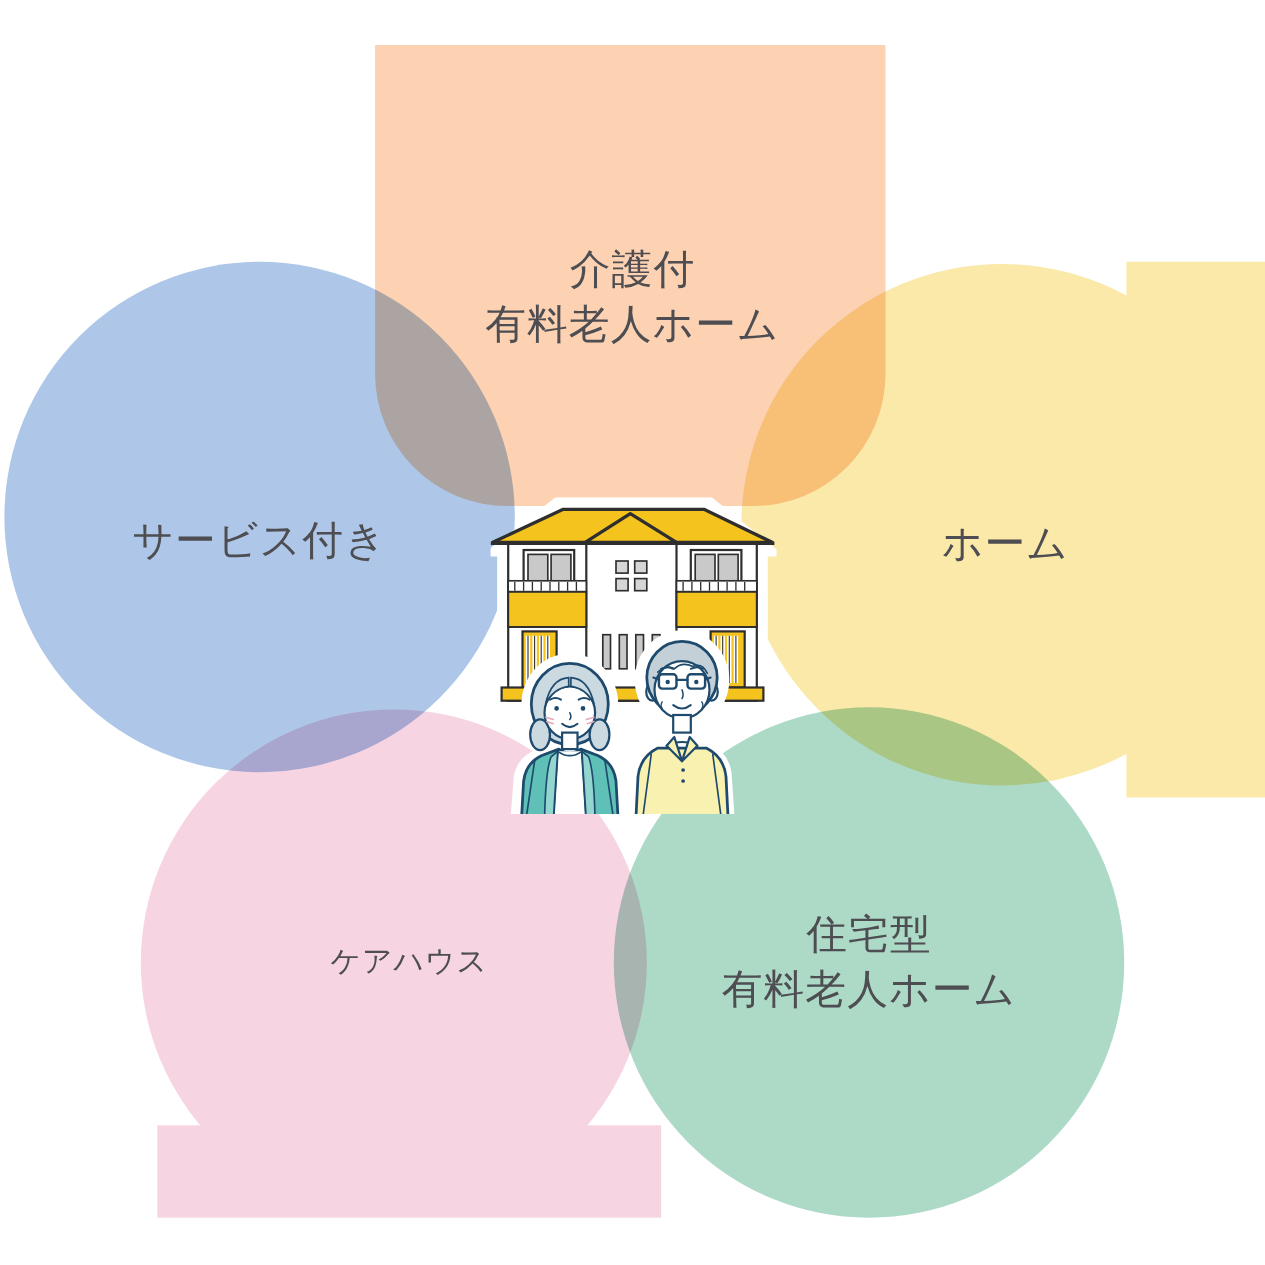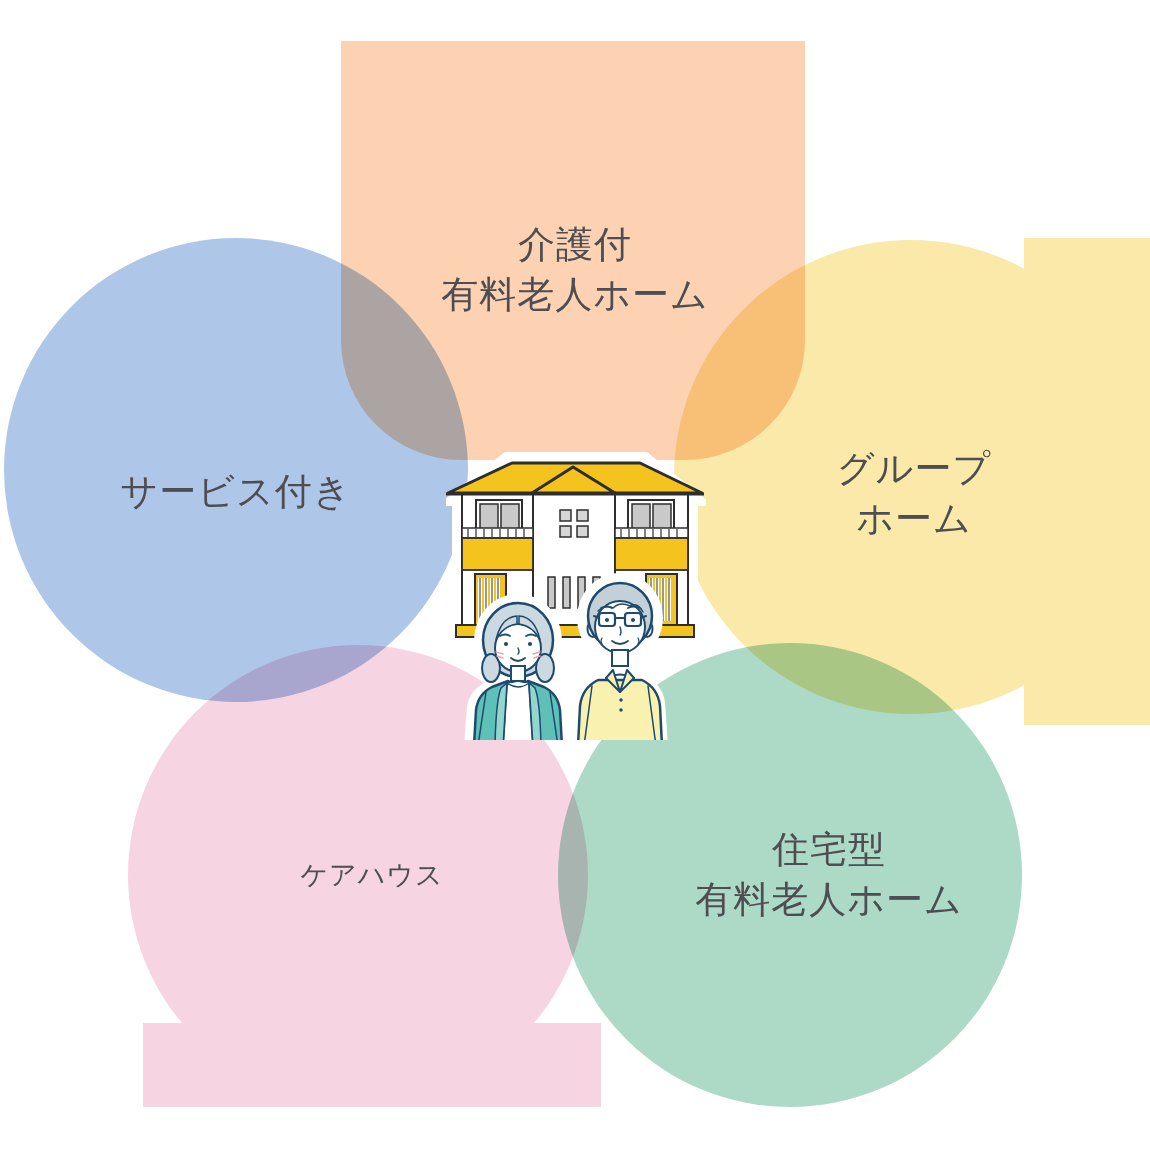--- a/index.html
+++ b/index.html
@@ -30,21 +30,21 @@
     position:absolute; transform:translate(-50%,-50%);
     text-align:center; white-space:nowrap;
     font-size:37px; line-height:50px; font-weight:500;
     letter-spacing:1px;
   }
   .label span { display:block; }
   #label-top    { left:575px; top:270px; }
   #label-left   { left:236px; top:492px; }
   #label-right  { left:914px; top:494px; }
   #label-bl     { left:372px; top:875px; font-size:27px; }
-  #label-br     { left:790px; top:875px;margin-left:39px; }
+  #label-br     { left:790px; top:875px; }
 
   #illustration { position:absolute; left:446px; top:452px; width:260px; height:288px; }
 
   svg .house-stroke { stroke:var(--house-outline); }
   svg .people-stroke{ stroke:var(--people-outline); }
 </style>
 </head>
 <body>
 
 <div id="canvas" style="color: rgb(77, 77, 82);">
@@ -200,21 +200,20 @@
   </svg>
 
   <div id="label-top" class="label">
     <span>介護付</span>
     <span>有料老人ホーム</span>
   </div>
   <div id="label-left" class="label">
     <span>サービス付き</span>
   </div>
   <div id="label-right" class="label">
-    <span>グループ</span>
     <span>ホーム</span>
   </div>
   <div id="label-bl" class="label">
     <span>ケアハウス</span>
   </div>
   <div id="label-br" class="label">
     <span>住宅型</span>
     <span>有料老人ホーム</span>
   </div>
 

